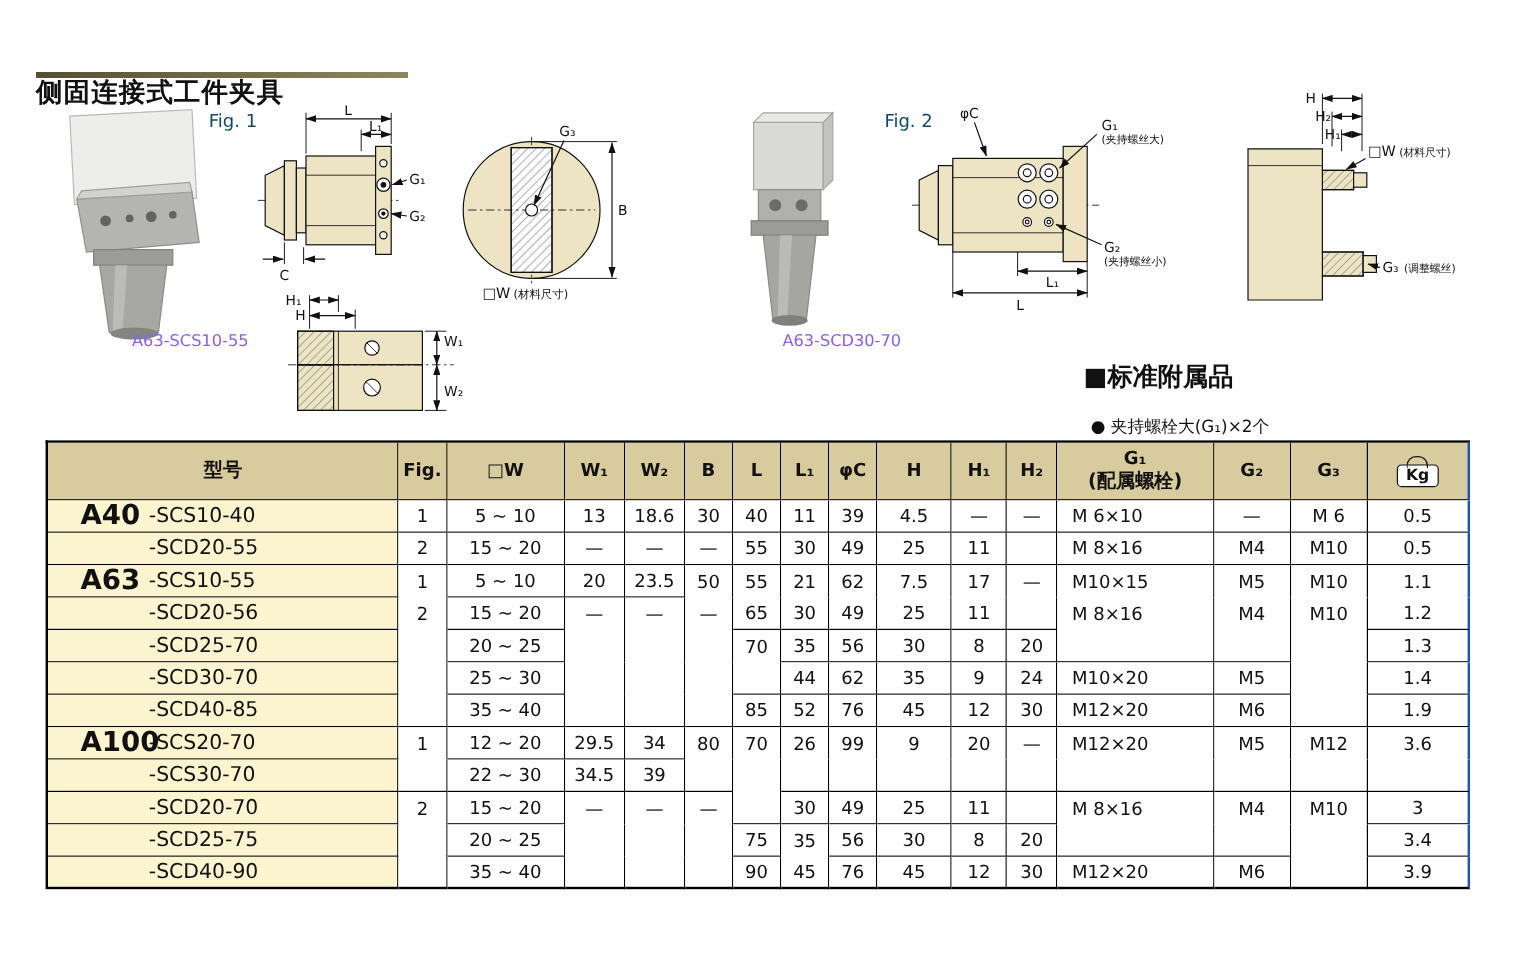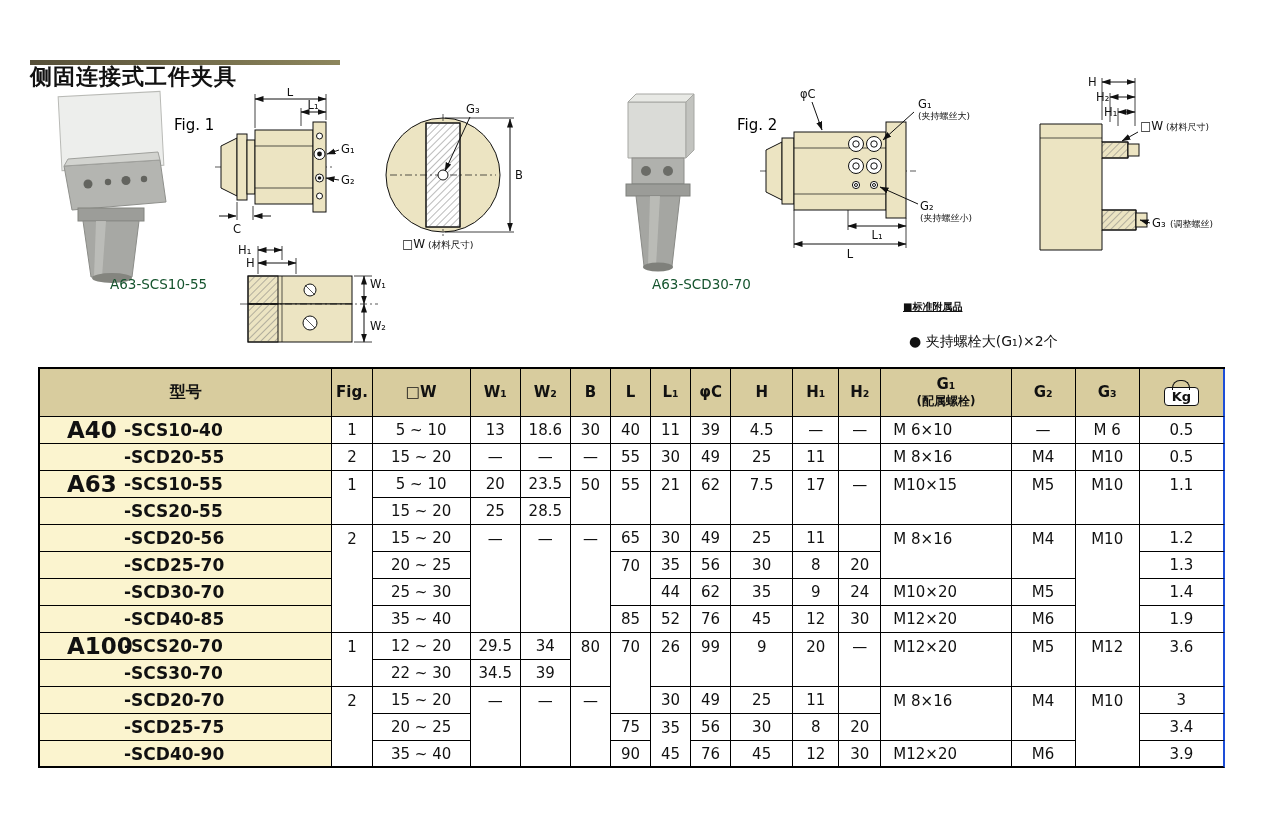--- a/index.html
+++ b/index.html
@@ -6,44 +6,44 @@
   html,body{width:1263px;height:815px;background:#fff;color:#111;
     font-family:"DejaVu Sans","Liberation Sans",sans-serif;}
   .canvas{position:relative;width:1263px;height:815px;overflow:hidden;background:#fff;}
 
   .page-title{position:absolute;left:30px;top:24px;font-size:22px;font-weight:bold;letter-spacing:1px;margin-top:38px;}
   .title-bar{position:absolute;left:30px;top:60px;width:310px;height:5px;
     background:linear-gradient(90deg,#564f38,#8d865c);}
 
   .figures{position:absolute;left:0;top:70px;width:1263px;height:285px;}
   .figures svg{position:absolute;}
-  .fig-label{position:absolute;font-size:15px;color:#000000;margin-top:24px;}
-  .photo-caption{position:absolute;font-size:13.5px;color:#14532d;}
+  .fig-label{position:absolute;font-size:15px;color:#0c4a6e;}
+  .photo-caption{position:absolute;font-size:13.5px;color:#8b5cf6;}
 
   .accessories{position:absolute;left:903px;top:230px;}
-  .acc-title{font-size:10px;font-weight:bold;text-decoration:underline;}
+  .acc-title{font-size:21px;font-weight:bold;}
   .acc-item{font-size:14px;margin-top:19px;padding-left:6px;}
 
   .table-wrap{position:absolute;left:38px;top:367px;}
   table.spec-table{border-collapse:separate;border-spacing:0;table-layout:fixed;width:1187px;
     border-top:2px solid #000;border-left:2px solid #000;}
   .spec-table th,.spec-table td{border-right:1px solid #000;border-bottom:1px solid #000;overflow:hidden;}
   .spec-table th:last-child,.spec-table td:last-child{border-right:2px solid #1d4ed8;}
   .spec-table thead th{background:#d8cc9e;height:48px;font-size:15px;font-weight:bold;
     text-align:center;vertical-align:middle;border-bottom:1.5px solid #000;line-height:1.15;}
   .spec-table thead th:first-child{font-size:16px;}
-  .h-note{font-size:12px;font-weight:bold;margin-top:1px;}
+  .h-note{font-size:16px;font-weight:bold;margin-top:1px;}
   .kg-badge{display:inline-block;position:relative;background:#fff;border:1.5px solid #111;
     border-radius:4px;padding:0 7px;font-size:13px;font-weight:bold;line-height:17px;margin-top:7px;}
   .kg-badge::before{content:"";position:absolute;left:50%;top:-8px;transform:translateX(-50%);
     width:16px;height:9px;border:1.5px solid #111;border-bottom:none;border-radius:8px 8px 0 0;}
   .spec-table tbody td{height:27px;font-size:15px;text-align:center;vertical-align:middle;background:#fff;}
   .spec-table tbody td.c-model{background:#fbf4cf;text-align:left;padding-left:27px;}
   .series{display:inline-block;width:57px;font-weight:bold;font-size:23px;vertical-align:middle;}
-  .model{font-weight:bold;font-size:17px;vertical-align:middle;margin-top:27px;}
+  .model{font-weight:normal;font-size:17px;vertical-align:middle;margin-top:27px;}
   .spec-table tbody td.nb{border-bottom:none;}
   .spec-table tbody tr:last-child td{border-bottom:2px solid #000;}
   .spec-table tbody td:nth-child(13){text-align:left;padding-left:12px;}
   svg text{font-family:"DejaVu Sans","Liberation Sans",sans-serif;}
 </style>
 </head>
 <body>
 
 <div class="canvas">
 
@@ -435,38 +435,20 @@
             <td class="nb">62</td>
             <td class="nb">7.5</td>
             <td class="nb">17</td>
             <td class="nb">—</td>
             <td class="nb">M10×15</td>
             <td class="nb">M5</td>
             <td class="nb">M10</td>
             <td class="nb">1.1</td>
           </tr>
           <tr>
-            <td class="c-model"><span class="series"></span><span class="model">-SCS20-55</span></td>
-            <td></td>
-            <td>15 ~ 20</td>
-            <td>25</td>
-            <td>28.5</td>
-            <td></td>
-            <td></td>
-            <td></td>
-            <td></td>
-            <td></td>
-            <td></td>
-            <td></td>
-            <td></td>
-            <td></td>
-            <td></td>
-            <td></td>
-          </tr>
-          <tr>
             <td class="c-model"><span class="series"></span><span class="model">-SCD20-56</span></td>
             <td class="nb">2</td>
             <td>15 ~ 20</td>
             <td class="nb">—</td>
             <td class="nb">—</td>
             <td class="nb">—</td>
             <td>65</td>
             <td>30</td>
             <td>49</td>
             <td>25</td>

